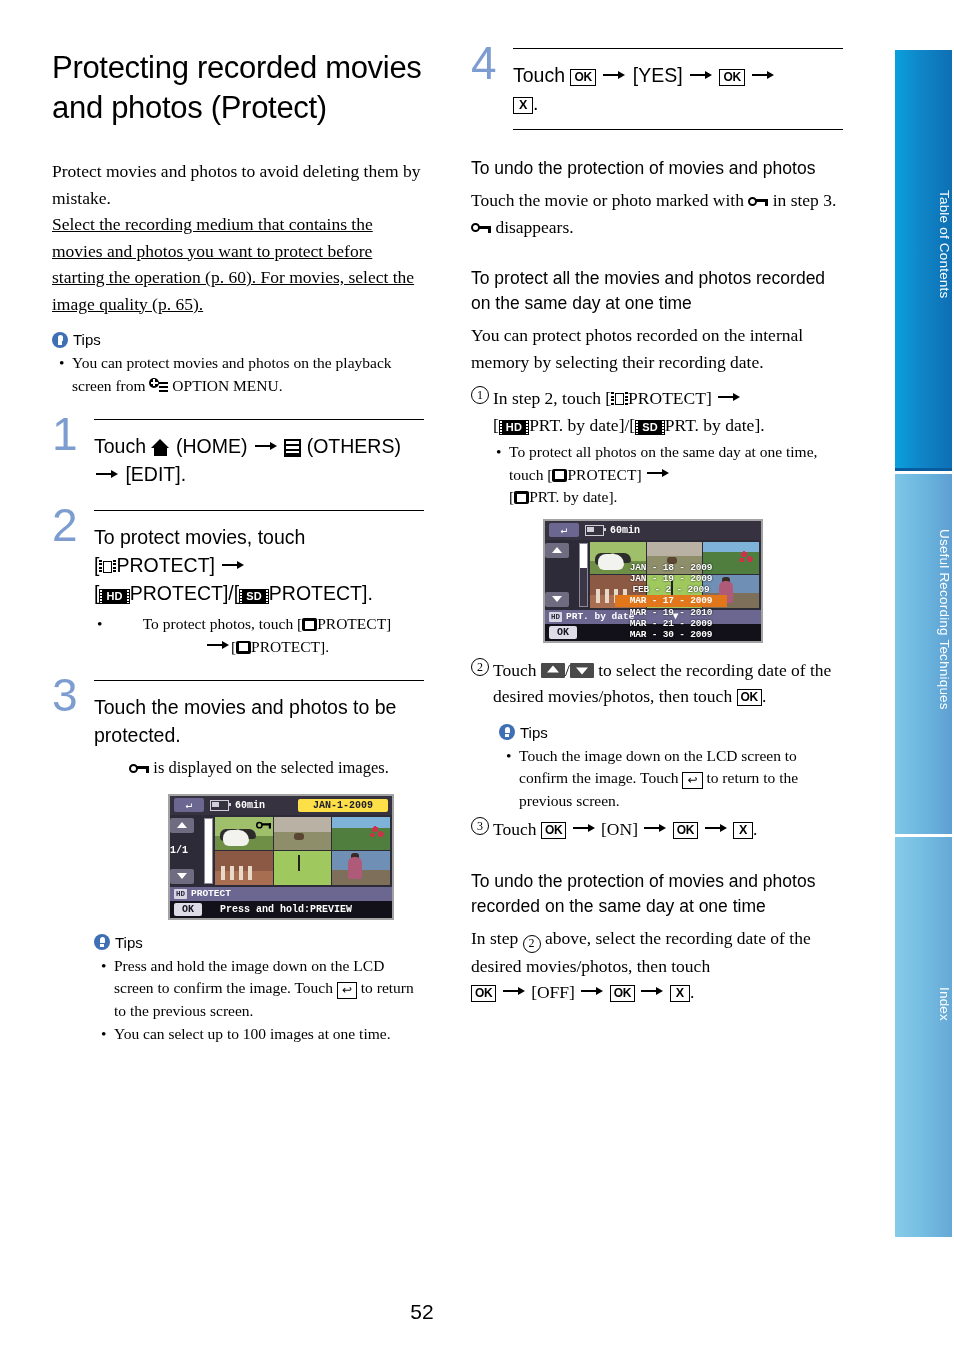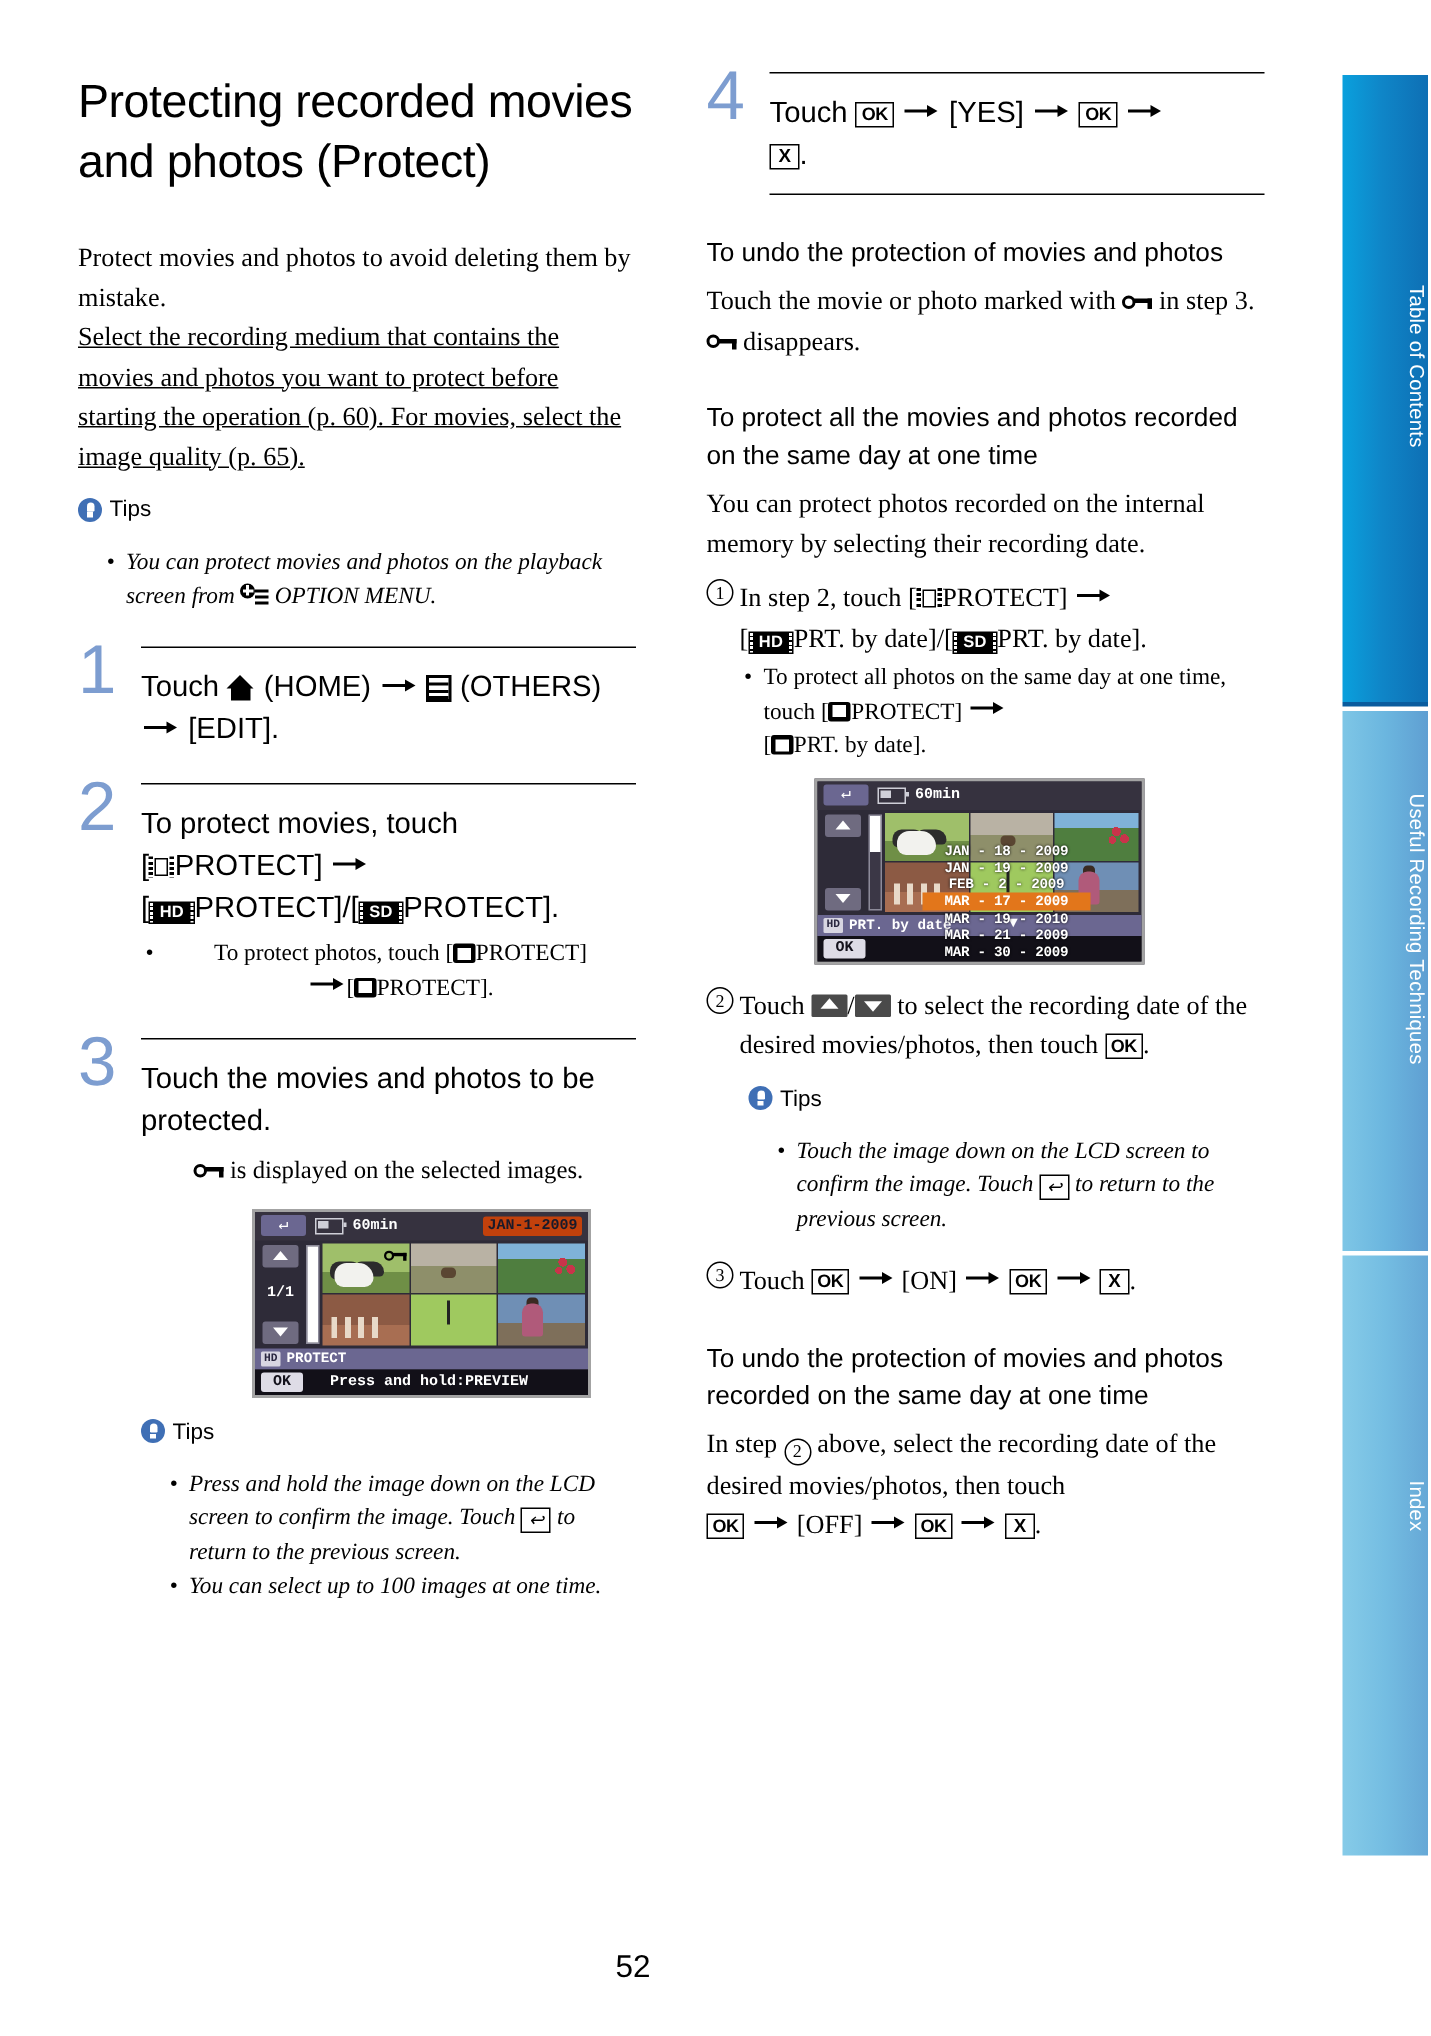--- a/index.html
+++ b/index.html
@@ -35,21 +35,21 @@
      background:#3f6fb5;display:inline-block;position:relative;flex:none;
   }
   .bulb::before{
      content:"";position:absolute;left:5.5px;top:3px;width:5px;height:6px;
      border-radius:3px 3px 1px 1px;background:#fff;
   }
   .bulb::after{
      content:"";position:absolute;left:6px;top:9.5px;width:4px;height:3.5px;
      background:#fff;
   }
-  ul.tips{margin:16px;padding:0;list-style:none;font-style:italic;}
+  ul.tips{margin:4px;padding:0;list-style:none;}
   ul.tips li{
      font-size:15.5px;line-height:22.5px;position:relative;
      padding-left:16px;margin-bottom:1px;
   }
   ul.tips li::before{content:"\2022";position:absolute;left:3px;top:0;}
   ul.sub-bullets{margin:3px 0 0 0;padding:0;list-style:none;}
   ul.sub-bullets li{
      font-size:15.5px;line-height:22.5px;position:relative;padding-left:16px;
   }
   ul.sub-bullets li::before{content:"\2022";position:absolute;left:3px;top:0;}
@@ -189,24 +189,24 @@
       background:#36323f;}
   .lcd-back{width:30px;height:14px;background:#6b6791;border-radius:2px;
       position:relative;}
   .lcd-back::after{content:"\21B5";color:#fff;font-size:11px;line-height:14px;
       position:absolute;left:0;right:0;text-align:center;}
   .batt{width:17px;height:9px;border:1.5px solid #cfcfd8;position:relative;}
   .batt::after{content:"";position:absolute;right:-3px;top:2px;width:2px;height:3px;
       background:#cfcfd8;}
   .batt i{position:absolute;left:1px;top:1px;width:7px;height:5px;background:#cfcfd8;}
   .lcd-time{color:#fff;font-size:10px;font-weight:700;}
-  .lcd-date-pill{margin-left:auto;background:#c2410c;color:#1a1a2a;
-      font-size:10px;font-weight:700;border-radius:2px;padding:1px 3px;}
+  .lcd-date-pill{margin-left:auto;background:#fde047;color:#1a1a2a;
+      font-size:10px;font-weight:700;border-radius:2px;padding:1px 15px;}
   .lcd-mid{position:relative;height:72px;display:flex;}
-  .lcd-side{width:34px;display:flex;flex-direction:column;align-items:center;
+  .lcd-side{width:34px;display:flex;flex-direction:column;align-items:flex-start;
       justify-content:space-between;padding:3px 0;}
   .sbtn{width:24px;height:15px;background:#6f6b80;border-radius:2px;position:relative;}
   .sbtn::after{content:"";position:absolute;left:50%;top:50%;
       transform:translate(-50%,-50%);
       border-left:5px solid transparent;border-right:5px solid transparent;}
   .sbtn.up::after{border-bottom:6px solid #fff;}
   .sbtn.down::after{border-top:6px solid #fff;}
   .pageno{color:#fff;font-size:10px;font-weight:700;}
   .scrollbar{width:7px;background:#3b3746;border:1px solid #8c8a99;position:relative;
       margin:3px 2px 3px 0;}

